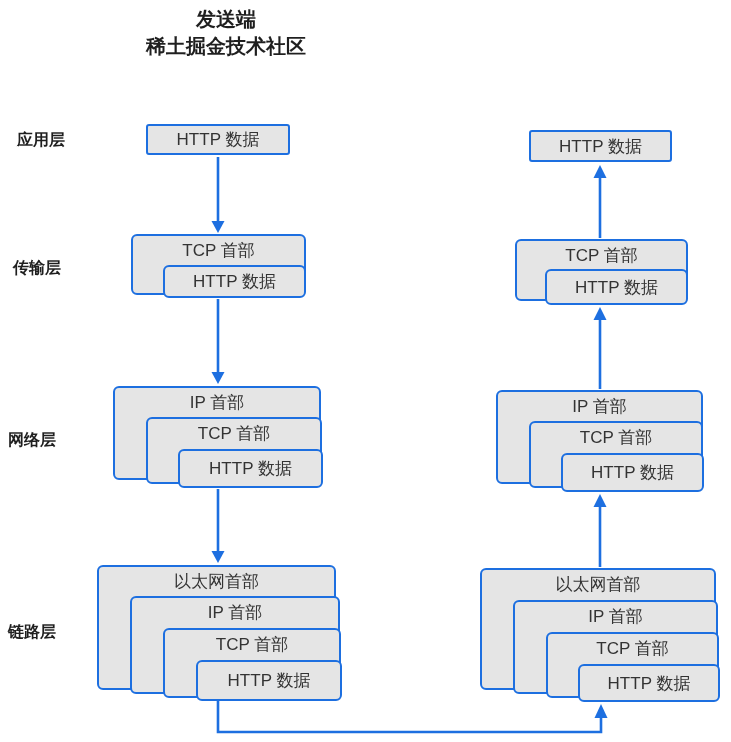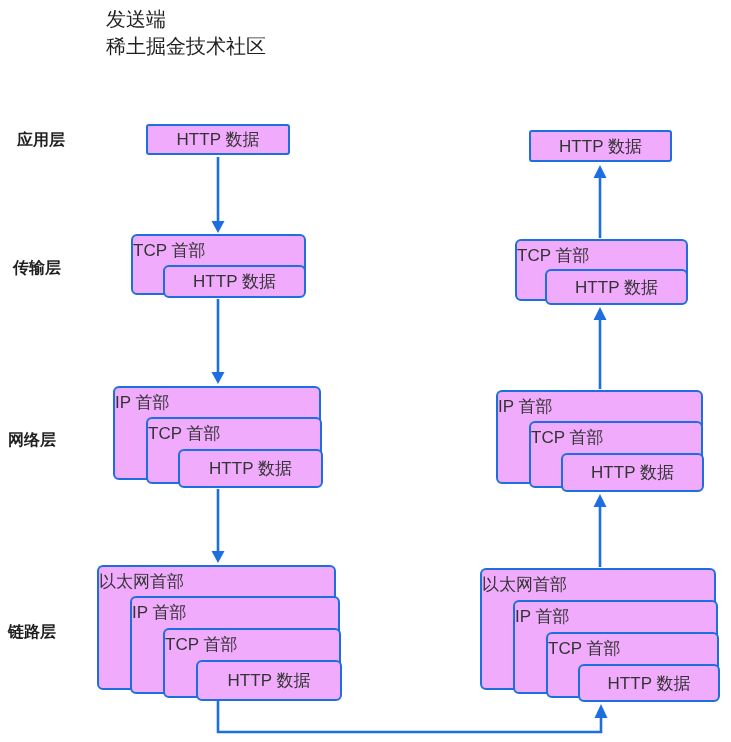--- a/index.html
+++ b/index.html
@@ -8,36 +8,36 @@
     --boxtext:#333333;
     --watermark:#c3c3c3;
   }
   html,body{margin:0;padding:0;background:#ffffff;}
   body{font-family:"Liberation Sans","DejaVu Sans",sans-serif;}
   .canvas{
     position:relative;width:731px;height:742px;background:#ffffff;
     overflow:hidden;
   }
   .col-title{
-    position:absolute;text-align:left;color:var(--text);
-    font-weight:400;font-size:20px;line-height:27px;
+    position:absolute;text-align:center;color:var(--text);
+    font-weight:700;font-size:20px;line-height:27px;
   }
   .layer-label{
     position:absolute;color:var(--text);font-weight:700;
     font-size:16px;line-height:22px;white-space:nowrap;
   }
   .box{
-    position:absolute;background:#f0abfc;
+    position:absolute;background:#e5e5e5;
     border:2px solid var(--line);border-radius:6px;
     box-sizing:border-box;color:var(--boxtext);font-size:17px;
   }
   .box.sq{border-radius:3px;}
   .box .band{
     display:block;width:100%;height:29px;line-height:29px;
-    text-align:left;white-space:nowrap;
+    text-align:center;white-space:nowrap;
   }
   .box.ctr{display:flex;align-items:center;justify-content:center;white-space:nowrap;}
   .z1{z-index:1}.z2{z-index:2}.z3{z-index:3}.z4{z-index:4}
   svg.overlay{position:absolute;left:0;top:0;z-index:5;pointer-events:none;}
   svg .ln{stroke:var(--line);stroke-width:2.6;fill:none;}
   svg .hd{fill:var(--line);stroke:none;}
   .watermark{
     position:absolute;right:12px;top:703px;z-index:6;
     color:var(--watermark);font-size:15px;letter-spacing:.5px;white-space:nowrap;
   }

